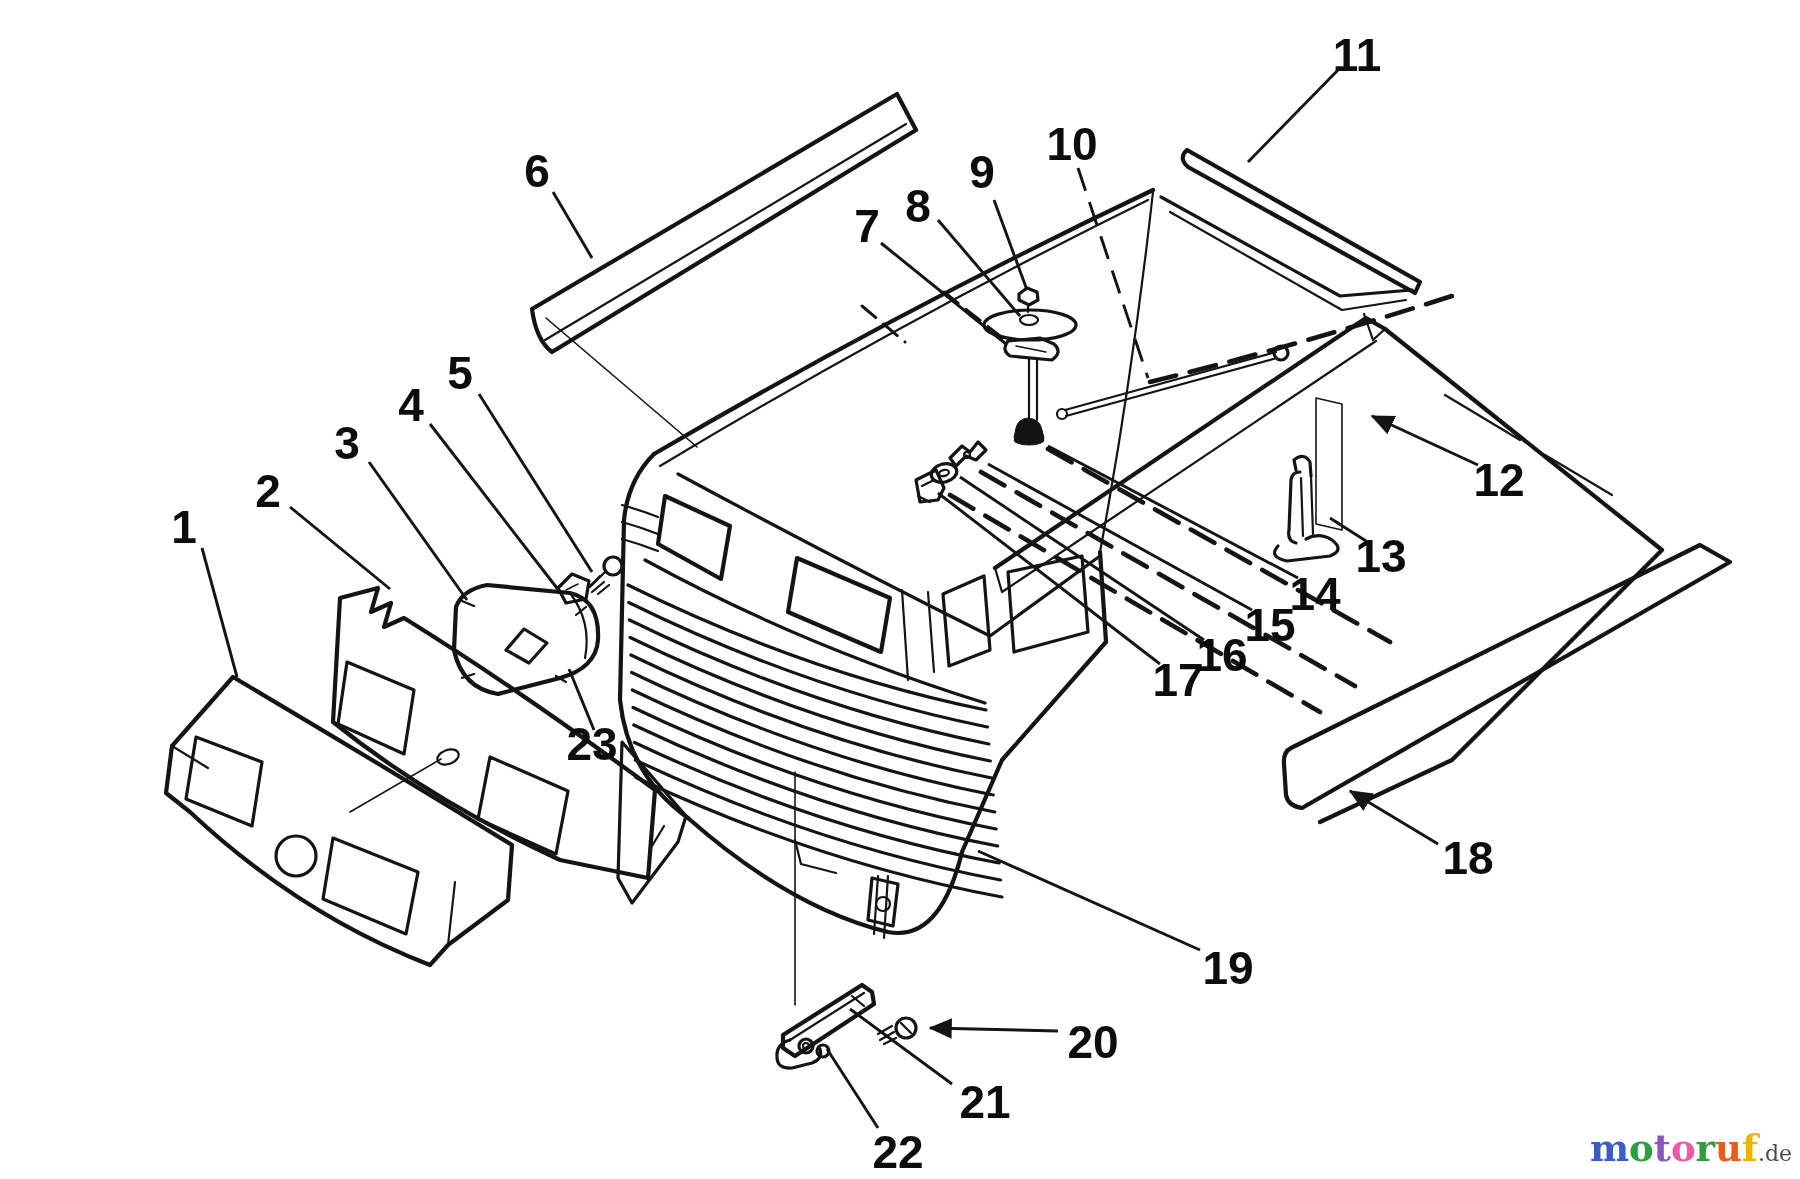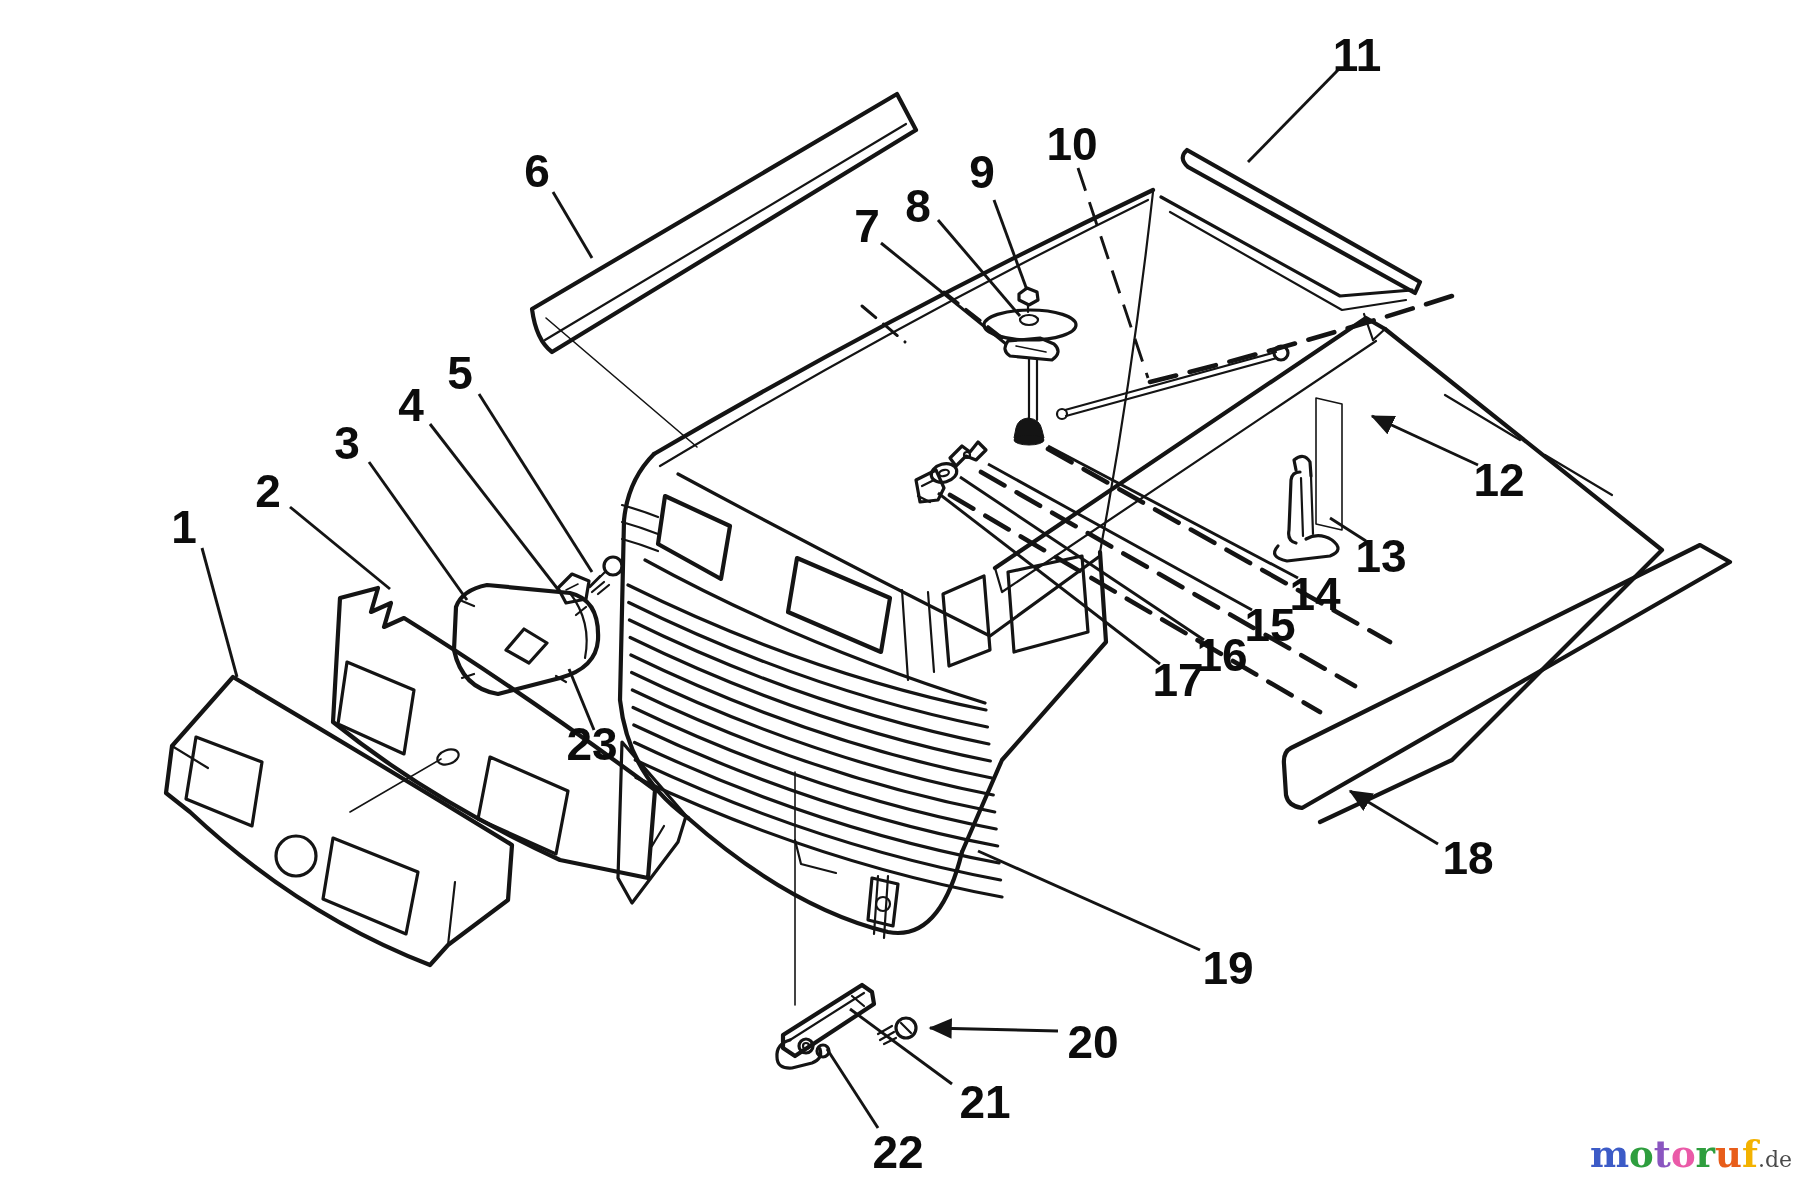--- a/index.html
+++ b/index.html
@@ -8,21 +8,21 @@
   svg{position:absolute;left:0;top:0;}
   svg *{vector-effect:none;}
   .ln{stroke:#141414;fill:none;stroke-linecap:round;stroke-linejoin:round;}
   .w4{stroke-width:4.2;} .w3{stroke-width:3.2;} .w2{stroke-width:2.2;} .w1{stroke-width:1.6;}
   .dash{stroke-dasharray:27 14;stroke-width:4.6;}
   .dash2{stroke-dasharray:18 10;stroke-width:3;}
   .dark{fill:#141414;stroke:#141414;}
   .callout-num{font-family:"Liberation Sans",sans-serif;font-weight:700;font-size:46px;fill:#0c0c0c;}
   .leader{stroke:#141414;stroke-width:2.9;fill:none;}
   .leader.dashed{stroke-dasharray:24 12;}
-  .watermark{position:absolute;right:8px;bottom:6px;
+  .watermark{position:absolute;right:8px;bottom:12px;
      font-family:"DejaVu Serif","Liberation Serif",serif;font-weight:700;font-size:37px;line-height:1;
      letter-spacing:0px;user-select:none;}
   .watermark .suffix{font-size:22px;font-weight:400;}
 </style>
 </head>
 <body>
 
 <div class="stage">
 <svg width="1800" height="1179" viewBox="0 0 1800 1179">
   <defs>

